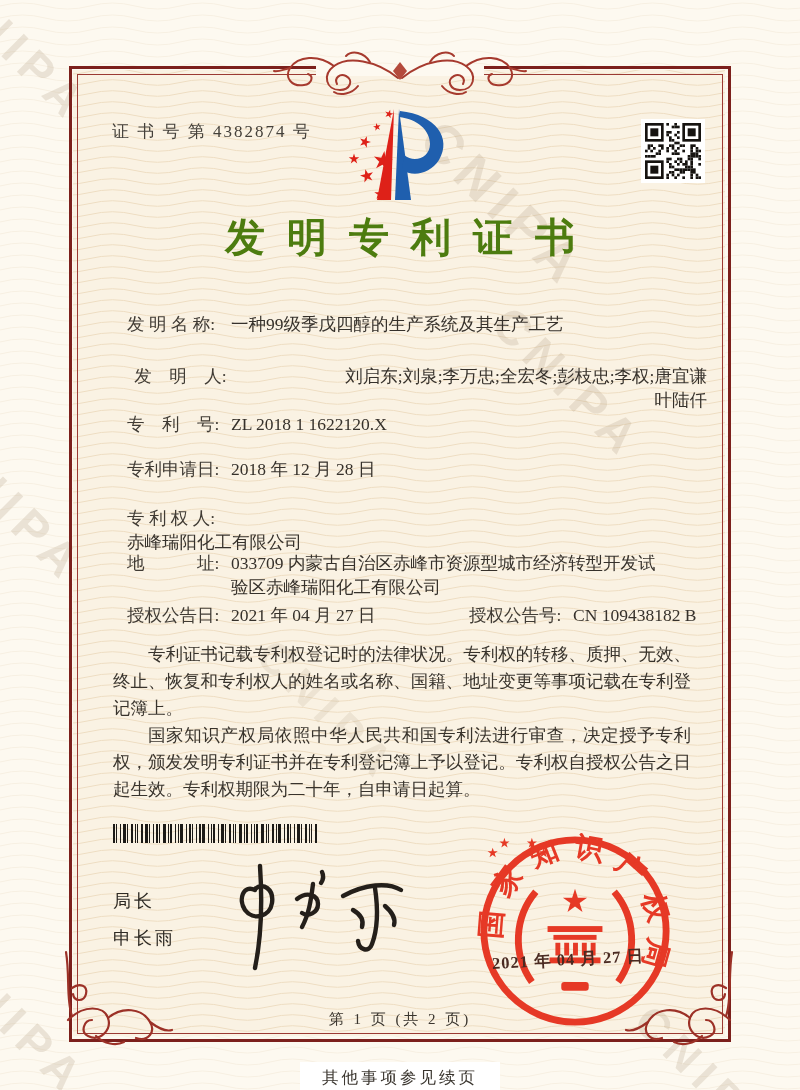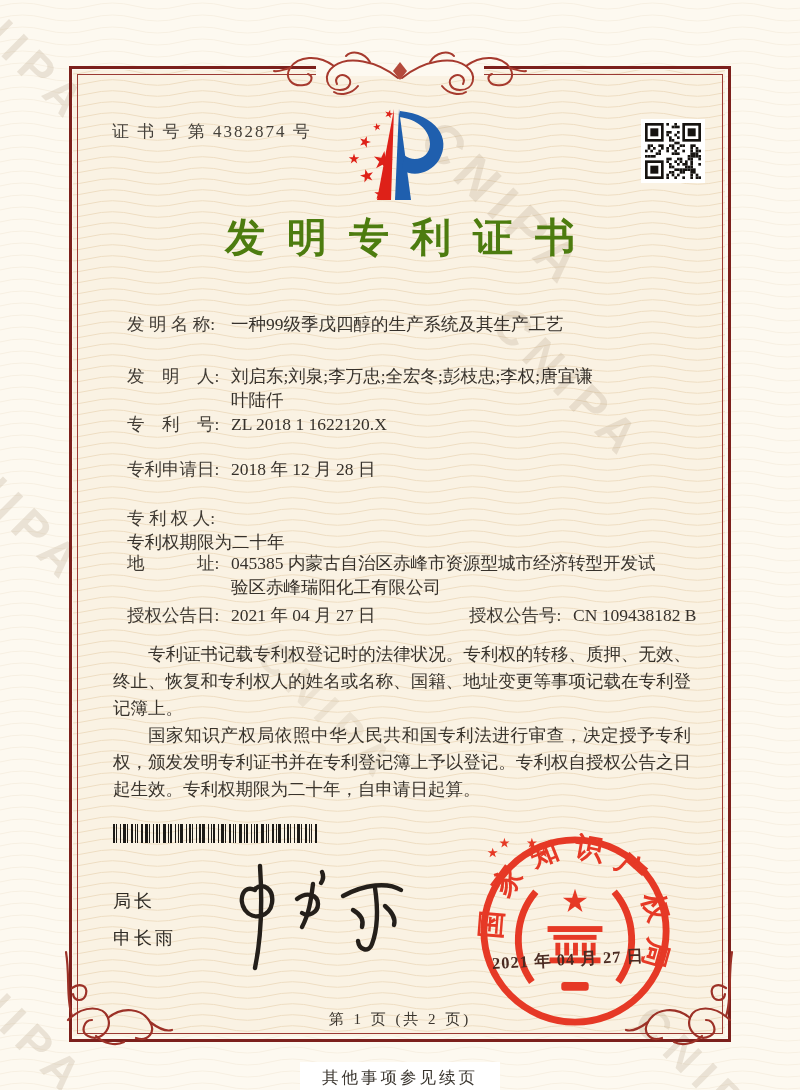--- a/index.html
+++ b/index.html
@@ -262,40 +262,40 @@
         <rect x="5.333333333333333" y="42.666666666666664" width="8" height="8" fill="#161310"></rect>
       </svg>
   </div>
 
   <div class="abs title content">发明专利证书</div>
 
   <div class="row" style="top:312px;">
     <span class="lab">发 明 名 称: </span>
     <span class="val">一种99级季戊四醇的生产系统及其生产工艺</span>
   </div>
-  <div class="row" style="top:364px;">
+  <div class="row" style="top:364px;text-align:right;">
     <span class="lab">发　明　人: </span>
     <span class="val">刘启东;刘泉;李万忠;全宏冬;彭枝忠;李权;唐宜谦
 叶陆仟</span>
   </div>
   <div class="row" style="top:412px;">
     <span class="lab">专　利　号: </span>
     <span class="val">ZL 2018 1 1622120.X</span>
   </div>
   <div class="row" style="top:457px;">
     <span class="lab">专利申请日: </span>
     <span class="val">2018 年 12 月 28 日</span>
   </div>
   <div class="row" style="top:506px;flex-direction:column;">
     <span class="lab">专 利 权 人: </span>
-    <span class="val">专利权期限为二十年</span>
+    <span class="val">赤峰瑞阳化工有限公司</span>
   </div>
   <div class="row" style="top:551px;">
     <span class="lab">地　　　址: </span>
-    <span class="val">045385  内蒙古自治区赤峰市资源型城市经济转型开发试
+    <span class="val">033709  内蒙古自治区赤峰市资源型城市经济转型开发试
 验区赤峰瑞阳化工有限公司</span>
   </div>
   <div class="row" style="top:603px;">
     <span class="lab">授权公告日: </span>
     <span class="val">2021 年 04 月 27 日</span>
     <span class="pair2">
       <span class="lab">授权公告号: </span>
       <span class="val">CN 109438182 B</span>
     </span>
   </div>

